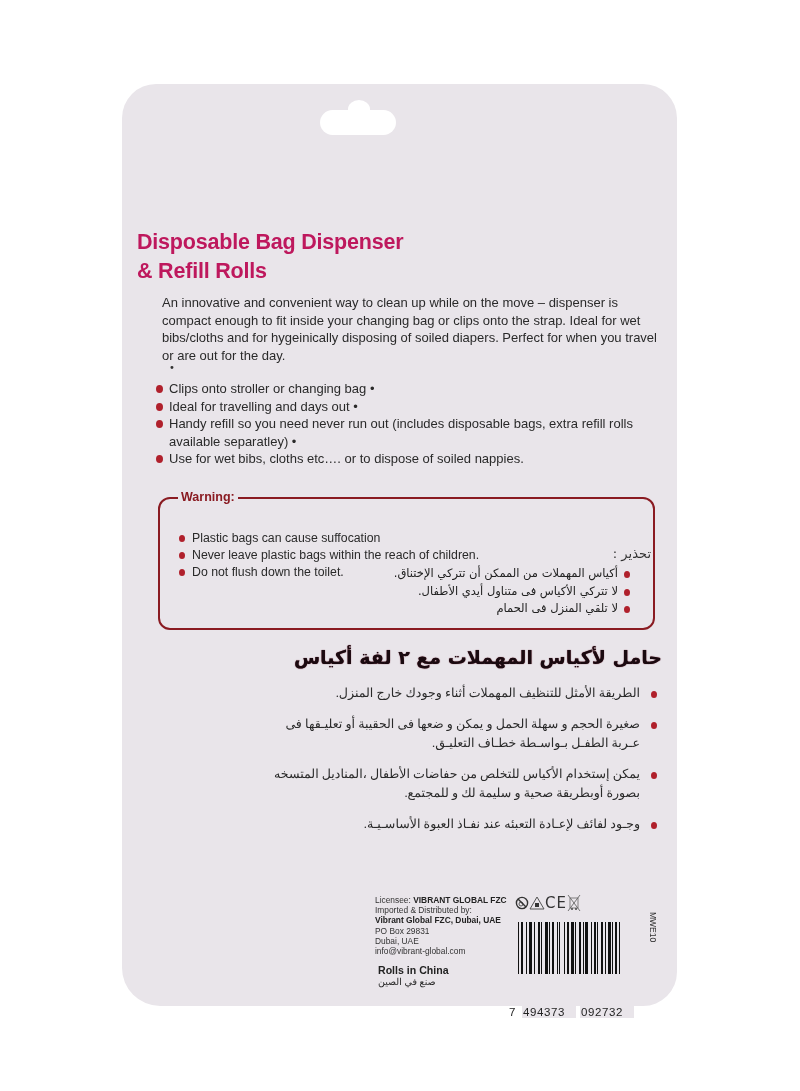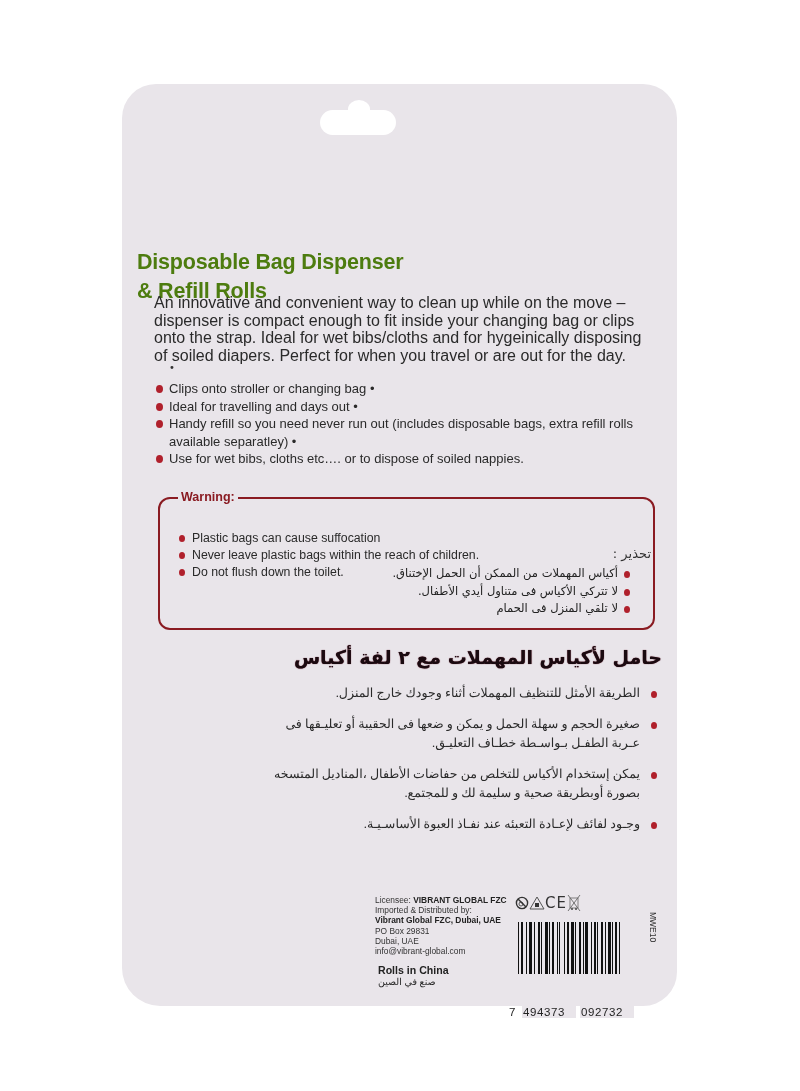--- a/index.html
+++ b/index.html
@@ -1,21 +1,21 @@
 <!DOCTYPE html>
 <html><head>
   <meta charset="utf-8">
   <style>
     html, body { margin:0; padding:0; }
     body { width:800px; height:1091px; background:#ffffff; position:relative; overflow:hidden; font-family:"DejaVu Sans", sans-serif; color:#222; }
     .card { position:absolute; left:122px; top:84px; width:555px; height:922px; background:#e9e5ea; border-radius:34px 34px 34px 38px; }
     .hang-hole { position:absolute; left:320px; top:110px; width:76px; height:25px; background:#ffffff; border-radius:13px; }
     .hang-notch { position:absolute; left:348px; top:100px; width:22px; height:18px; background:#ffffff; border-radius:50% 50% 0 0; }
-    .title { position:absolute; left:137px; top:248px; font-family:"Liberation Sans", sans-serif; font-weight:bold; font-size:21.5px; line-height:29px; color:#4d7c0f; letter-spacing:-0.2px; }
-    .intro { position:absolute; left:154px; top:294px; width:498px; font-family:"Liberation Sans", sans-serif; font-size:16px; line-height:17.5px; color:#2a2a2a; }
+    .title { position:absolute; left:137px; top:228px; font-family:"Liberation Sans", sans-serif; font-weight:bold; font-size:21.5px; line-height:29px; color:#be185d; letter-spacing:-0.2px; }
+    .intro { position:absolute; left:162px; top:294px; width:498px; font-family:"Liberation Sans", sans-serif; font-size:13px; line-height:17.5px; color:#2a2a2a; }
     .dot-line { position:absolute; left:169px; top:362px; font-size:10px; color:#333; }
     .features { position:absolute; left:154px; top:380px; width:500px; margin:0; padding:0; list-style:none; font-family:"Liberation Sans", sans-serif; font-size:13px; line-height:17.5px; color:#2a2a2a; }
     .features li { position:relative; padding-left:15px; }
     .bullet { position:absolute; left:2px; top:5px; width:7px; height:8px; border-radius:50%; background:#b0202c; }
     .warn-box { position:absolute; left:158px; top:497px; width:497px; height:133px; border:2px solid #8a1b22; border-radius:12px; box-sizing:border-box; }
     .warn-label { position:absolute; left:178px; top:490px; background:#e9e5ea; padding:0 3px; font-family:"Liberation Sans", sans-serif; font-weight:bold; font-size:12.5px; color:#8a1b22; }
     .warn-en { position:absolute; left:159px; top:512px; margin:18px; padding:0; list-style:none; font-family:"Liberation Sans", sans-serif; font-size:12.3px; line-height:17.2px; color:#2a2a2a; }
     .warn-en li { position:relative; padding-left:15px; }
     .warn-en .bullet { top:5px; width:6px; height:7px; }
     .warn-ar-title { position:absolute; right:149px; top:546px; direction:rtl; font-family:"DejaVu Sans", sans-serif; font-size:13px; color:#333; }
@@ -66,21 +66,21 @@
 <div class="warn-label">Warning:</div>
 
 <ul class="warn-en">
   <li><span class="bullet"></span><span>Plastic bags can cause suffocation</span></li>
   <li><span class="bullet"></span><span>Never leave plastic bags within the reach of children.</span></li>
   <li><span class="bullet"></span><span>Do not flush down the toilet.</span></li>
 </ul>
 
 <div class="warn-ar-title">تحذير :</div>
 <ul class="warn-ar">
-  <li><span class="bullet"></span><span>أكياس المهملات من الممكن أن الحمل الإختناق.</span></li>
+  <li><span class="bullet"></span><span>أكياس المهملات من الممكن أن تتركي الإختناق.</span></li>
   <li><span class="bullet"></span><span>لا تتركي الأكياس فى متناول أيدي الأطفال.</span></li>
   <li><span class="bullet"></span><span>لا تلقي المنزل فى الحمام</span></li>
 </ul>
 
 <div class="ar-heading">حامل لأكياس المهملات مع ٢ لفة أكياس</div>
 <ul class="ar-features">
   <li><span class="bullet"></span><span>الطريقة الأمثل للتنظيف المهملات أثناء وجودك خارج المنزل.</span></li>
   <li><span class="bullet"></span><span>صغيرة الحجم و سهلة الحمل و يمكن و ضعها فى الحقيبة أو تعليـقها فى عـربة الطفـل بـواسـطة خطـاف التعليـق.</span></li>
   <li><span class="bullet"></span><span>يمكن إستخدام الأكياس للتخلص من حفاضات الأطفال ،المناديل المتسخه بصورة أوبطريقة صحية و سليمة لك و للمجتمع.</span></li>
   <li><span class="bullet"></span><span>وجـود لفائف لإعـادة التعبئه عند نفـاذ العبوة الأساسـيـة.</span></li>

